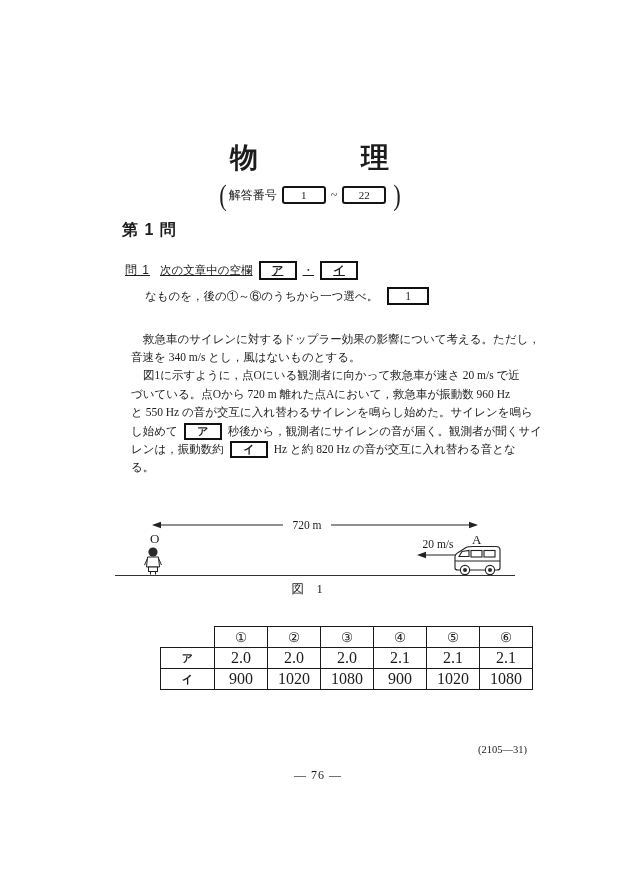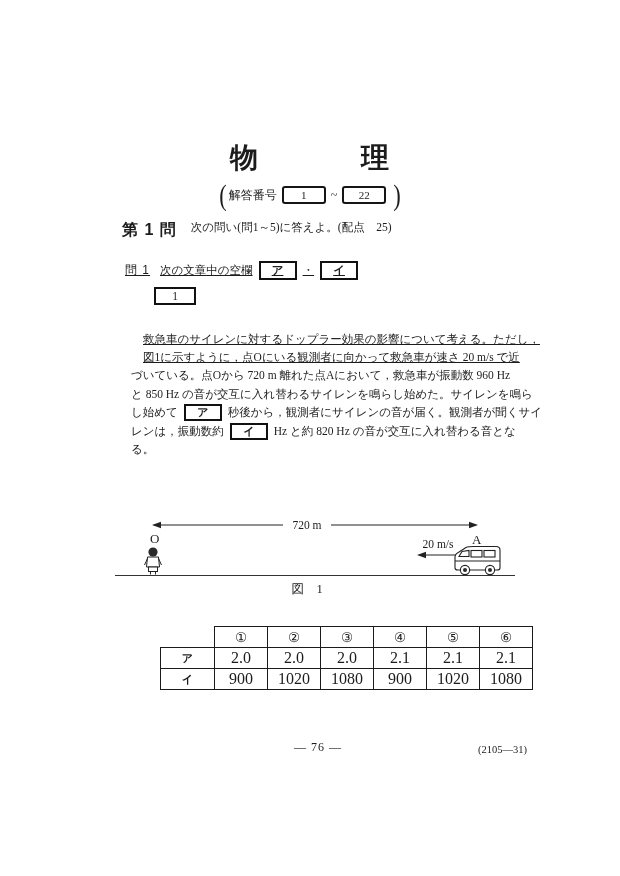--- a/index.html
+++ b/index.html
@@ -33,21 +33,21 @@
     display: inline-block; box-sizing: border-box;
     border: 2px solid #151515; border-radius: 3px;
     min-width: 44px; height: 18px; line-height: 15px;
     text-align: center; font-size: 11px; margin: 0 5px;
   }
   .tilde { font-size: 12px; }
 
   
   .section-row {
     top: 220px; left: 122px;
-    display: flex; align-items: flex-start; white-space: nowrap;
+    display: flex; align-items: flex-end; white-space: nowrap;
   }
   .sec-num {
     font-family: "Liberation Sans", sans-serif;
     font-size: 16px; font-weight: bold; letter-spacing: 1px;
   }
   .sec-text { font-size: 11.5px; margin-left: 14px; }
 
   
   .q-line1 {
     top: 261px; left: 125px;
@@ -81,21 +81,21 @@
 
   
   .passage {
     top: 330px; left: 131px; width: 384px;
     font-size: 11.5px;
   }
   .pline {
     height: 18.4px; white-space: nowrap;
     display: flex; align-items: center;
   }
-  .pline.indent { padding-left: 12px; text-decoration: underline; }
+  .pline.indent { padding-left: 12px; }
   .pbox {
     display: inline-block; box-sizing: border-box;
     border: 2px solid #111;
     min-width: 38px; height: 17px; line-height: 13px;
     text-align: center; font-weight: bold;
     font-family: "Liberation Sans", sans-serif;
     font-size: 11px; margin: 0 6px;
   }
 
   
@@ -113,21 +113,21 @@
   }
   table.opt td.corner { border: none; width: 53px; }
   table.opt td.hdr { font-size: 13.5px; }
   table.opt td.rowlabel {
     width: 53px; font-family: "Liberation Sans", sans-serif;
     font-size: 11px; font-weight: bold;
   }
 
   
   .page-num {
-    top: 740px; left: 0; right: 0;
+    top: 768px; left: 0; right: 0;
     text-align: center; font-size: 12px; letter-spacing: 1px; margin-left: 16px;
   }
   .page-code {
     top: 744px; left: 478px;
     font-size: 10.5px;
   }
 </style>
 </head>
 <body>
 
@@ -140,39 +140,40 @@
   <span class="big-paren">(</span>
   <span>解答番号</span>
   <span class="num-box">1</span>
   <span class="tilde">~</span>
   <span class="num-box">22</span>
   <span class="big-paren">)</span>
 </div>
 
 <div class="abs section-row">
   <span class="sec-num">第 1 問</span>
-  <span class="sec-text">次の問い(問1～5)に答えよ。(配点　25)</span>
 </div>
 
 <div class="abs q-line1">
   <span class="q-label">問 1</span>
   <span>次の文章中の空欄</span>
   <span class="blank-box">ア</span>
   <span>・</span>
   <span class="blank-box">イ</span>
 </div>
 <div class="abs q-line2">
+  <span>なものを，後の①～⑥のうちから一つ選べ。</span>
   <span class="answer-box">1</span>
 </div>
 
 <div class="abs passage">
   <div class="pline indent">救急車のサイレンに対するドップラー効果の影響について考える。ただし，</div>
+  <div class="pline">音速を 340 m/s とし，風はないものとする。</div>
   <div class="pline indent">図1に示すように，点Oにいる観測者に向かって救急車が速さ 20 m/s で近</div>
   <div class="pline">づいている。点Oから 720 m 離れた点Aにおいて，救急車が振動数 960 Hz</div>
-  <div class="pline">と 850 Hz の音が交互に入れ替わるサイレンを鳴らし始めた。サイレンを鳴ら</div>
+  <div class="pline">と 550 Hz の音が交互に入れ替わるサイレンを鳴らし始めた。サイレンを鳴ら</div>
   <div class="pline">
     <span>し始めて</span>
     <span class="pbox">ア</span>
     <span>秒後から，観測者にサイレンの音が届く。観測者が聞くサイ</span>
   </div>
   <div class="pline">
     <span>レンは，振動数約</span>
     <span class="pbox">イ</span>
     <span>Hz と約 820 Hz の音が交互に入れ替わる音とな</span>
   </div>

